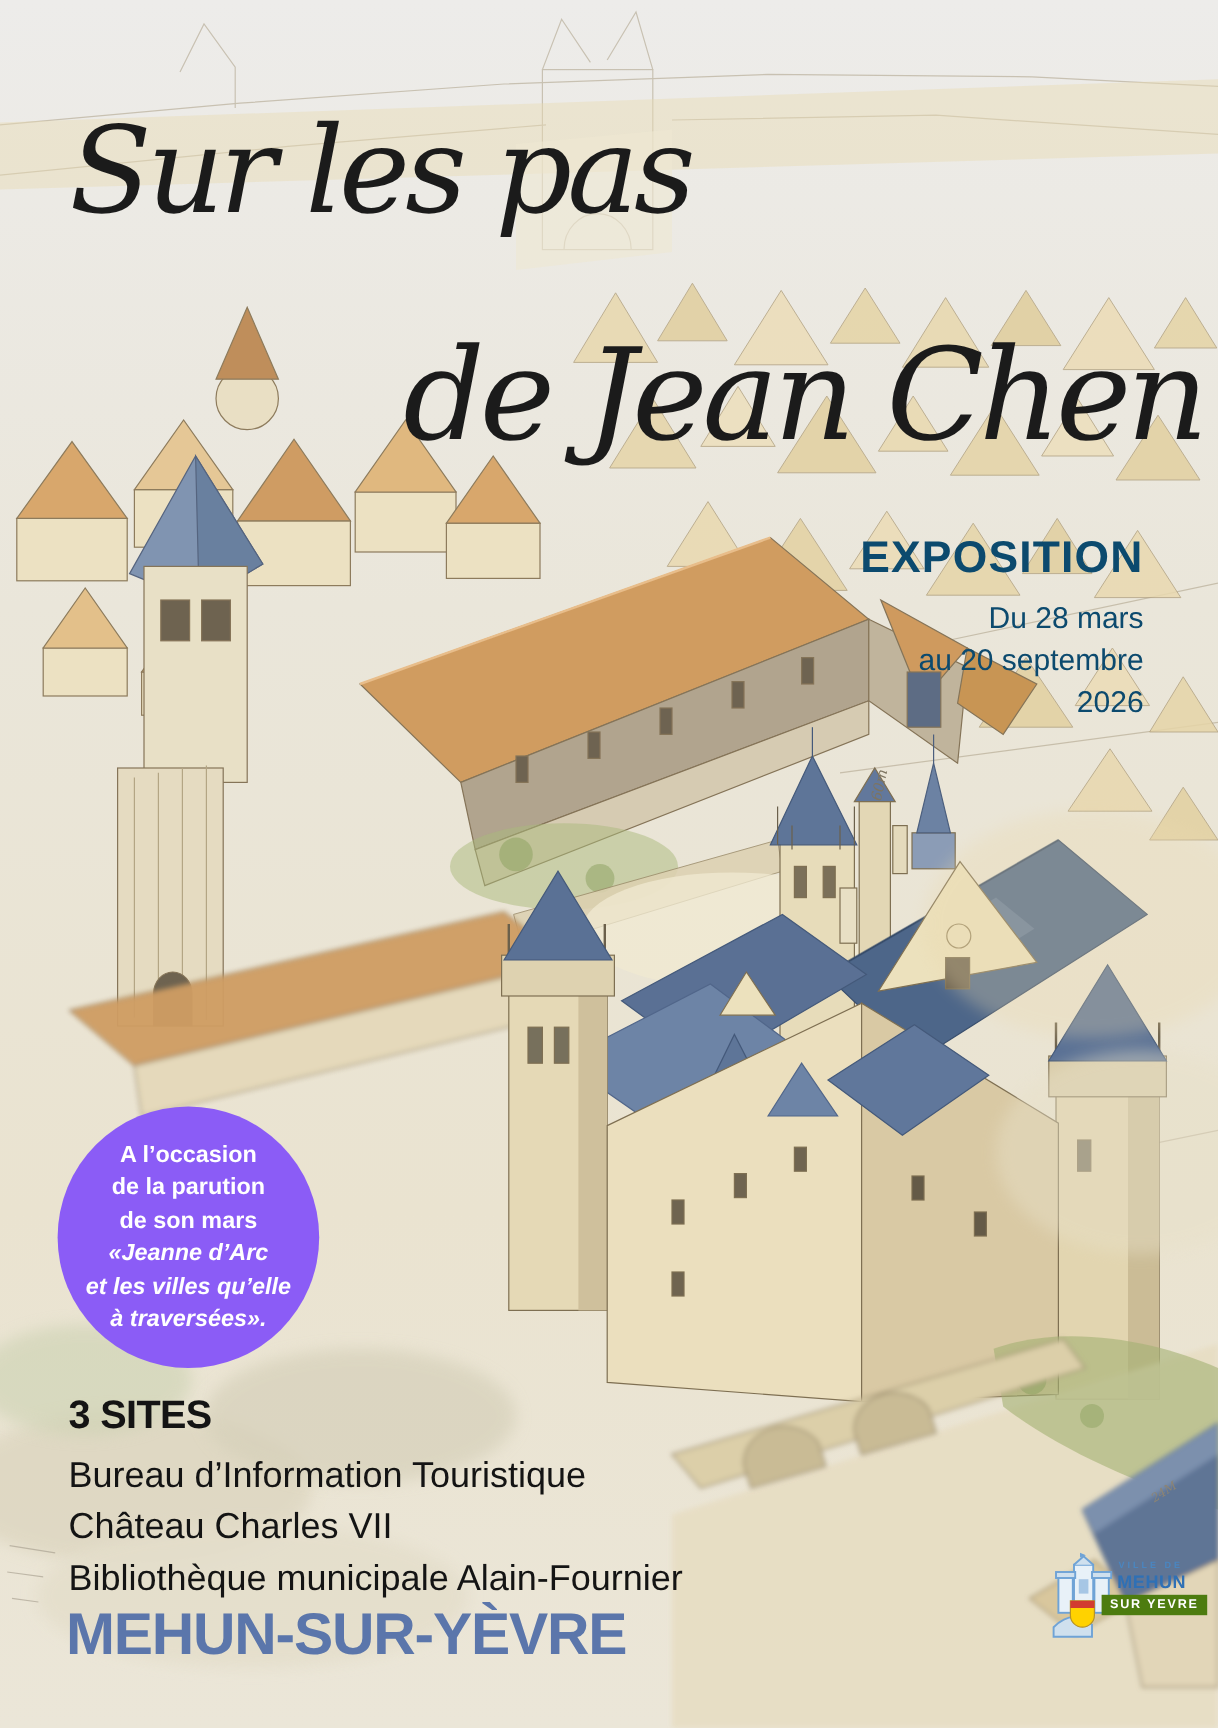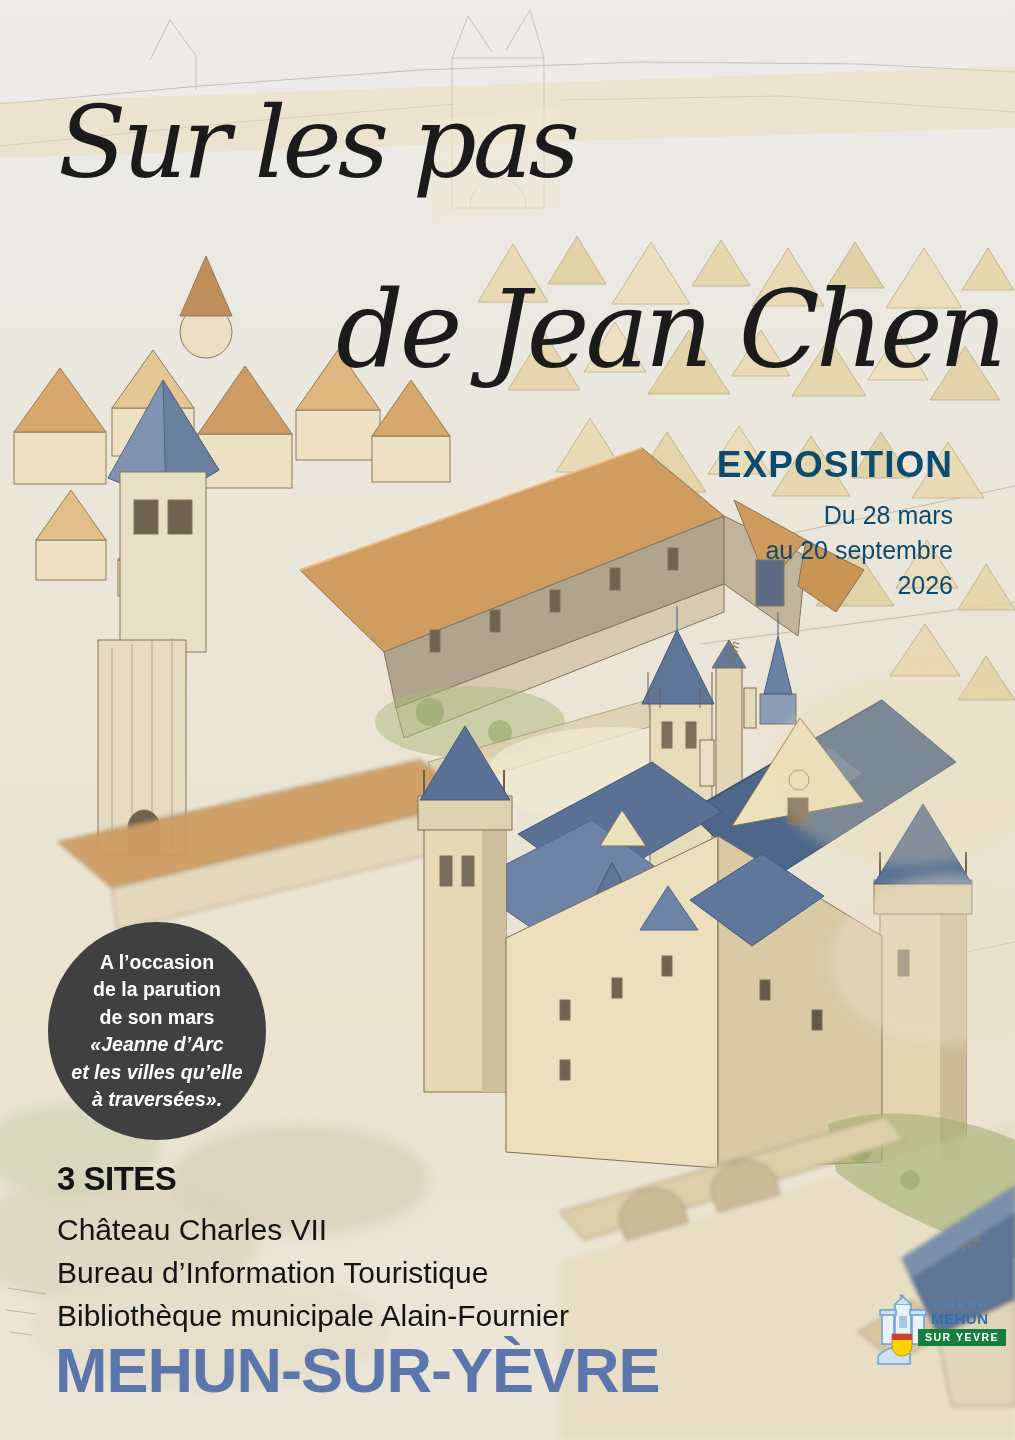--- a/index.html
+++ b/index.html
@@ -13,41 +13,41 @@
   .script.l1{left:58px;top:84px;font-size:100px;letter-spacing:-4px;}
   .script.l2{left:336px;top:268px;font-size:106px;letter-spacing:-4px;}
 
   
   .event{position:absolute;right:62px;top:444px;text-align:right;color:#0c4a6e;}
   .event-kind{font-size:37px;font-weight:600;letter-spacing:1px;margin-bottom:12px;}
   .event-date{font-size:25px;font-weight:500;line-height:35px;}
 
   
   .badge{position:absolute;left:48px;top:922px;width:218px;height:218px;border-radius:50%;
-         background:#404040;color:#ffffff;display:flex;flex-direction:column;
+         background:#8b5cf6;color:#ffffff;display:flex;flex-direction:column;
          align-items:center;justify-content:center;text-align:center;
          font-size:19.5px;font-weight:700;line-height:27.5px;}
   .badge .it{font-style:italic;}
 
   
   .sites{position:absolute;left:57px;top:1160px;color:#141414;}
   .sites-heading{font-size:33px;font-weight:800;letter-spacing:-0.5px;margin-bottom:10px;}
   .site-line{font-size:30px;line-height:43px;font-weight:400;}
 
   
-  .city{position:absolute;left:55px;top:1334px;font-size:63px;font-weight:700;
+  .city{position:absolute;left:55px;top:1334px;font-size:49px;font-weight:700;
         letter-spacing:-1px;color:#5b76ab;white-space:nowrap;}
 
   
   .logo{position:absolute;left:876px;top:1292px;width:136px;height:84px;}
   .logo-icon{position:absolute;left:0;top:0;}
   .logo-text{position:absolute;left:50px;top:4px;display:flex;flex-direction:column;}
   .logo-villede{font-size:7.5px;letter-spacing:2.5px;color:#4a86c0;font-weight:700;margin:4px 0 0 6px;}
   .logo-mehun{font-size:15px;font-weight:700;color:#2f70b5;letter-spacing:0.5px;margin:1px 0 0 5px;}
-  .logo-banner{background:#15803d;color:#fff;font-size:10.5px;font-weight:700;
+  .logo-banner{background:#4d7c0f;color:#fff;font-size:10.5px;font-weight:700;
                letter-spacing:1.5px;padding:2px 7px 3px;margin:2px 0 0 -8px;white-space:nowrap;}
   .hand{font-family:"DejaVu Serif",serif;font-style:italic;}
 </style>
 </head>
 <body>
 
 <div class="poster">
 
   <svg class="scene" width="1015" height="1440" viewBox="0 0 1015 1440">
     <defs>
@@ -274,22 +274,22 @@
     <div>A l’occasion</div>
     <div>de la parution</div>
     <div>de son mars</div>
     <div class="it">«Jeanne d’Arc</div>
     <div class="it">et les villes qu’elle</div>
     <div class="it">à traversées».</div>
   </div>
 
   <div class="sites">
     <div class="sites-heading">3 SITES</div>
+    <div class="site-line">Bureau d’Information Touristique</div>
     <div class="site-line">Château Charles VII</div>
-    <div class="site-line">Bureau d’Information Touristique</div>
     <div class="site-line">Bibliothèque municipale Alain-Fournier</div>
   </div>
 
   <div class="city">MEHUN-SUR-YÈVRE</div>
 
   <div class="logo">
     <svg class="logo-icon" width="56" height="80" viewBox="0 0 56 80">
       <g stroke="#6fa3d6" stroke-width="1.6" fill="#e8f1f8">
         <rect x="6" y="22" width="12" height="30"></rect>
         <rect x="36" y="22" width="12" height="30"></rect>

